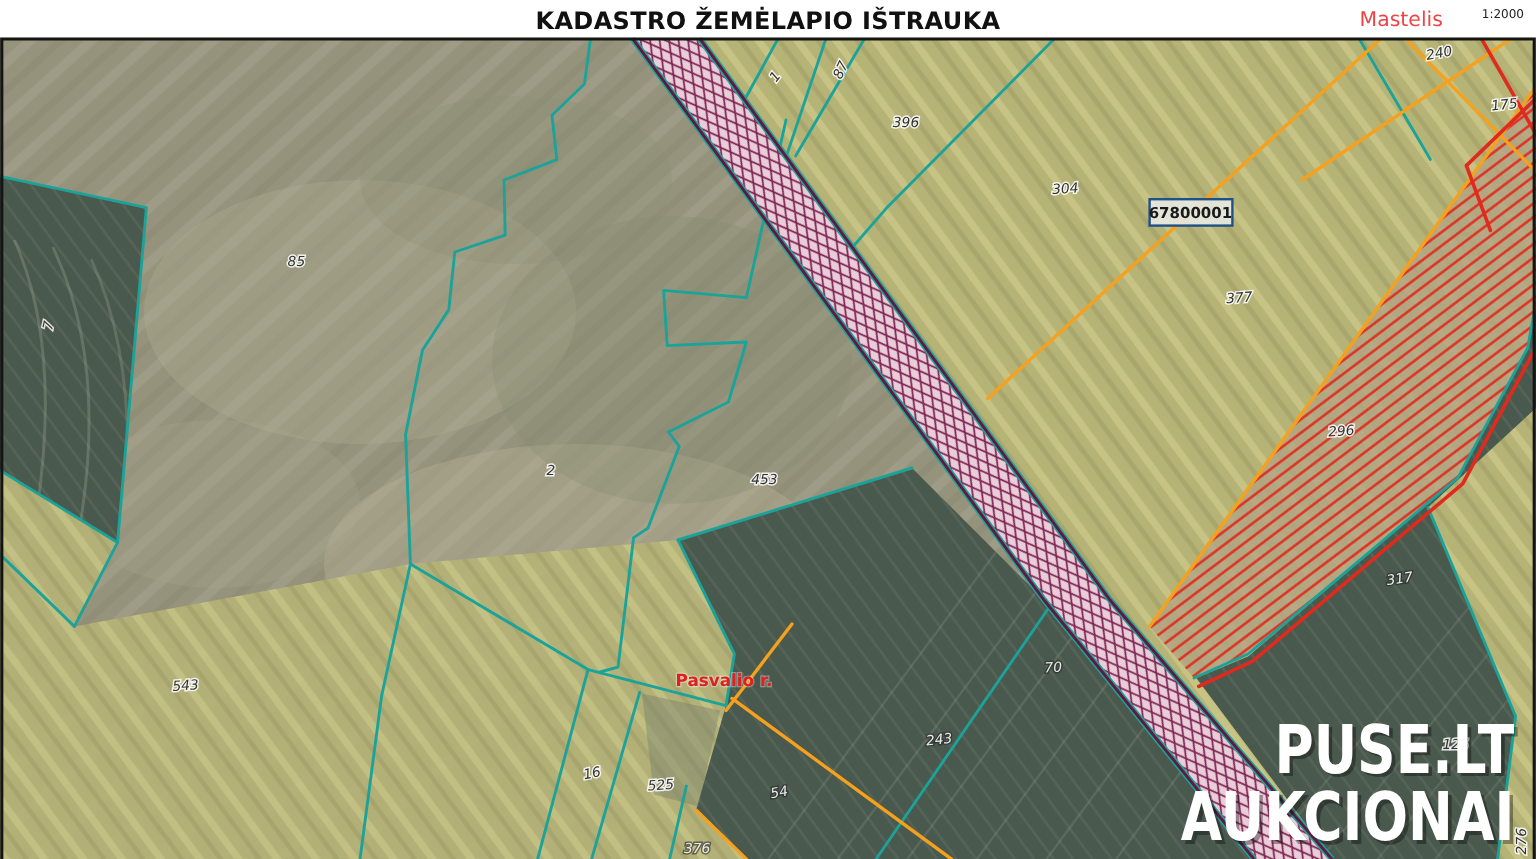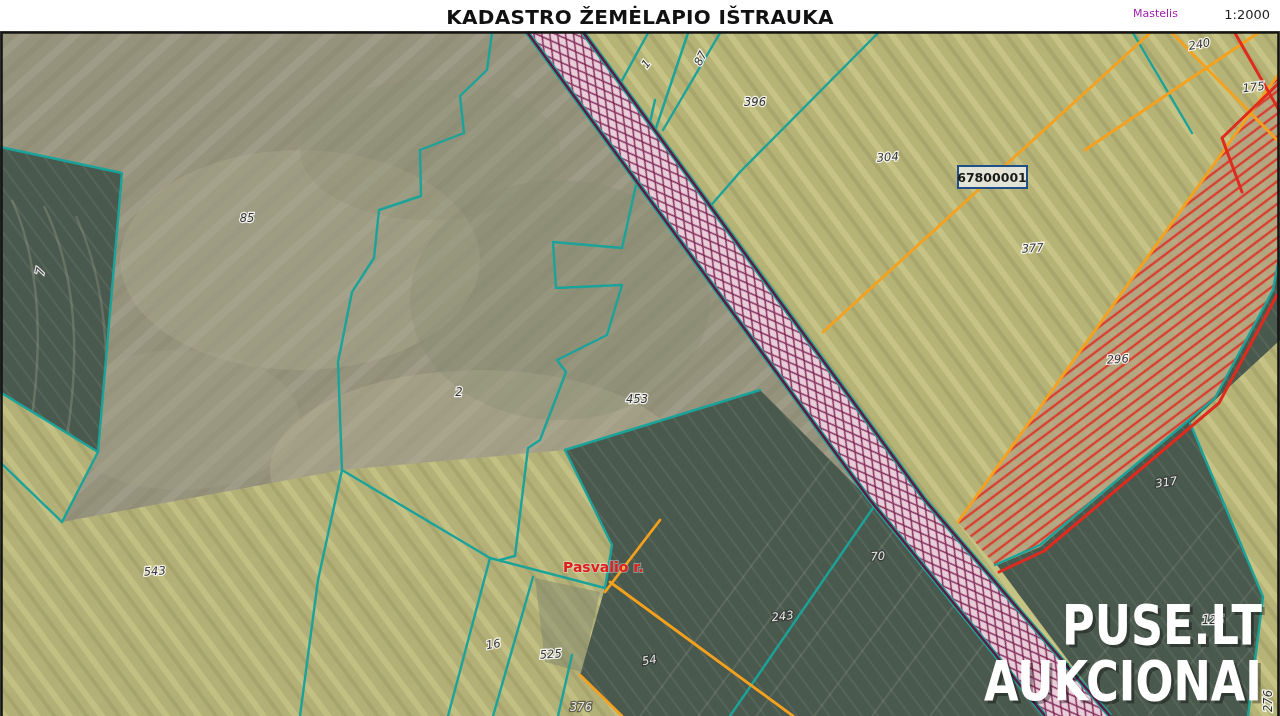--- a/index.html
+++ b/index.html
@@ -1,22 +1,22 @@
 <!DOCTYPE html>
 <html><head>
 <meta charset="utf-8">
 <style>
   html,body{margin:0;padding:0;width:1280px;height:716px;overflow:hidden;background:#fff;
     font-family:"DejaVu Sans","Liberation Sans",sans-serif;}
   #stage{position:relative;width:1280px;height:716px;}
   #hdr{position:absolute;top:0;left:0;width:1280px;height:31px;background:#ffffff;z-index:5;}
   #hdr .ttl{position:absolute;top:5px;left:0;width:100%;text-align:center;
     font-size:20px;font-weight:bold;color:#111;letter-spacing:.3px;}
-  #hdr .sc-l{position:absolute;top:7px;left:1133px;font-size:11px;color:#a21caf;}
-  #hdr .sc-v{position:absolute;top:7px;right:10px;font-size:13px;color:#222;}
+  #hdr .sc-l{position:absolute;top:7px;left:1133px;font-size:17px;color:#ef4444;}
+  #hdr .sc-v{position:absolute;top:7px;right:10px;font-size:10px;color:#222;}
   svg{position:absolute;top:0;left:0;}
   text{user-select:none;}
 </style>
 </head>
 <body>
 
 <div id="stage">
   <div id="hdr">
     <div class="ttl">KADASTRO ŽEMĖLAPIO IŠTRAUKA</div>
     <div class="sc-l">Mastelis</div>

